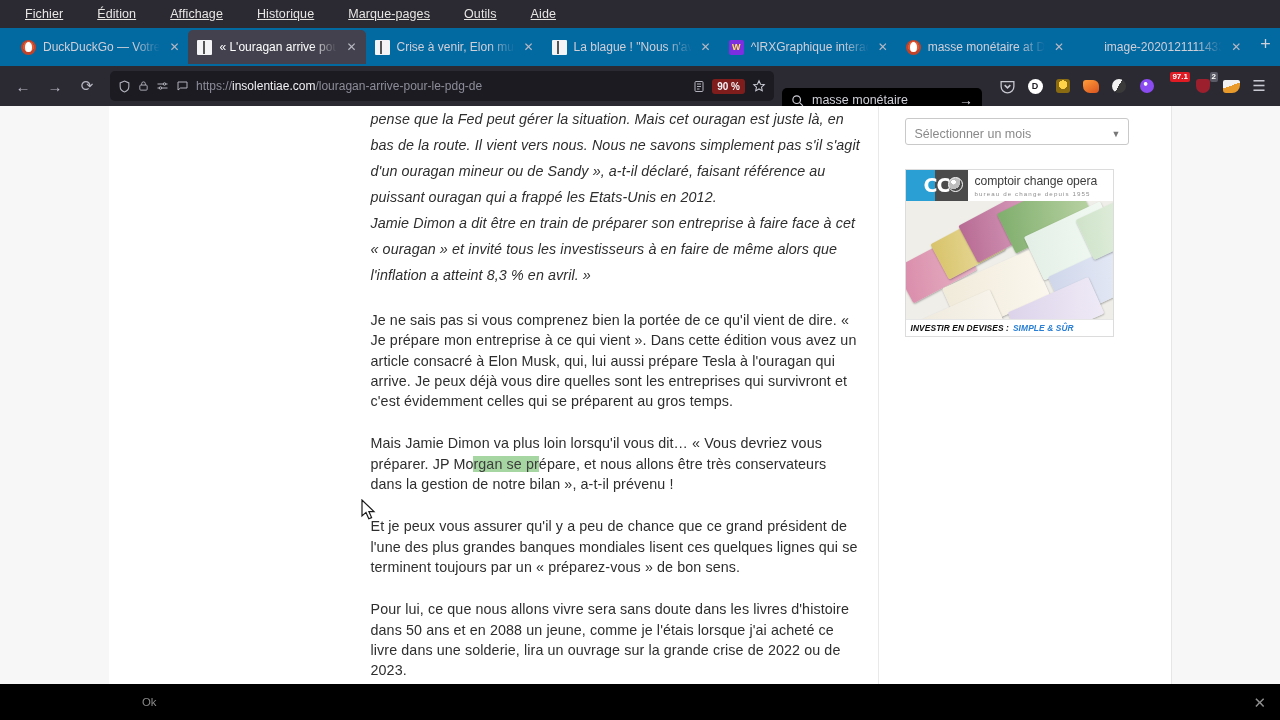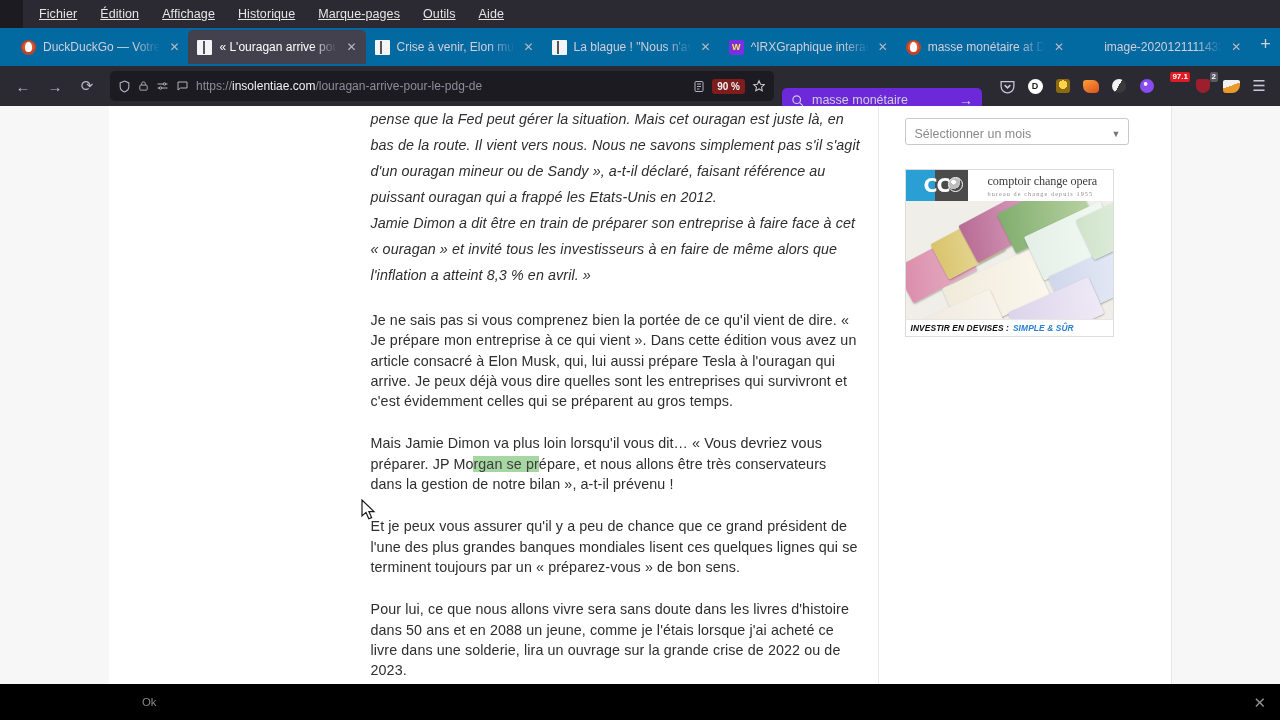--- a/index.html
+++ b/index.html
@@ -8,21 +8,21 @@
     overflow: hidden;
     font-family: "Liberation Sans", sans-serif;
     background: #ffffff;
   }
 
   
   .browser { width: 1280px; height: 720px; display: flex; flex-direction: column; background: #1c1b22; }
 
   .menubar {
     height: 28px; background: #2b2a33; display: flex; align-items: center;
-    padding: 0 8px; gap: 7px; flex: 0 0 28px; margin-left: 23px;
+    padding: 0 17px; gap: 18px; flex: 0 0 28px;
   }
   .menu-item {
     color: #e8e6e3; font-size: 12.5px; padding: 3px 8px; border-radius: 3px;
     white-space: nowrap; letter-spacing: .1px;
   }
   .menu-item .u { text-decoration: underline; }
 
   .tabstrip {
     height: 38px; background: #0369a1; display: flex; align-items: center;
     padding-left: 12px; flex: 0 0 38px; position: relative;
@@ -82,21 +82,21 @@
     white-space: nowrap; min-width: 0;
     -webkit-mask-image: linear-gradient(to right, #000 92%, transparent 100%);
     mask-image: linear-gradient(to right, #000 92%, transparent 100%);
   }
   .url-text b { color: #f0f0f4; font-weight: 400; }
   .zoom-badge {
     background: #7f1d1d; color: #f2f2f6; font-size: 10px; font-weight: 700;
     padding: 2px 5px; border-radius: 3px; flex: 0 0 auto;
   }
   .searchbar {
-    width: 200px; height: 24px; background: #6d28d9; border-radius: 5px;
+    width: 200px; height: 24px; background: #000000; border-radius: 5px;
     display: flex; align-items: center; gap: 8px; padding: 0 9px; flex: 0 0 200px; margin-top: 28px;
   }
   .search-text { flex: 1 1 auto; font-size: 12.5px; color: #cfcfd8; white-space: nowrap; overflow: hidden; }
   .ext-tray { display: flex; align-items: center; gap: 2px; margin-left: 10px; }
   .ext {
     width: 26px; height: 26px; display: flex; align-items: center; justify-content: center;
     position: relative; color: #c9c9d3; font-size: 13px;
   }
   .ext-badge {
     position: absolute; top: -1px; right: -2px; background: #e01b24; color: #fff;
@@ -155,21 +155,21 @@
   }
   .ad-logo .cc {
     font-size: 19px; font-weight: 700; color: #ffffff; letter-spacing: -1px;
     font-family: "DejaVu Sans", sans-serif; line-height: 1;
   }
   .ad-logo .globe {
     position: absolute; right: 5px; top: 7px; width: 15px; height: 15px; border-radius: 50%;
     background: radial-gradient(circle at 35% 32%, #fff 0 18%, #bdbdbd 20% 55%, #4a4a4a 56% 100%);
     border: 1.5px solid #fff;
   }
-  .ad-brand { flex: 1 1 auto; padding-left: 20px; display: flex; flex-direction: column; justify-content: center; font-family: Liberation Serif, serif; }
+  .ad-brand { flex: 1 1 auto; padding-left: 7px; display: flex; flex-direction: column; justify-content: center; }
   .ad-brand .b1 { font-size: 12.2px; color: #3c3c3c; line-height: 13px; letter-spacing: -.1px; }
   .ad-brand .b2 { font-size: 6.2px; color: #8e8e8e; letter-spacing: 1.1px; margin-top: 2px; }
   .ad-img { height: 118px; position: relative; overflow: hidden; background: #efeee9; }
   .bill {
     position: absolute; border-radius: 2px; box-shadow: 0 1px 2px rgba(0,0,0,.3);
     transform-origin: center;
   }
   .ad-foot {
     height: 17px; background: #ffffff; display: flex; align-items: center;
     padding-left: 5px; gap: 4px; border-top: 1px solid #e6e6e6; font-style: italic;

